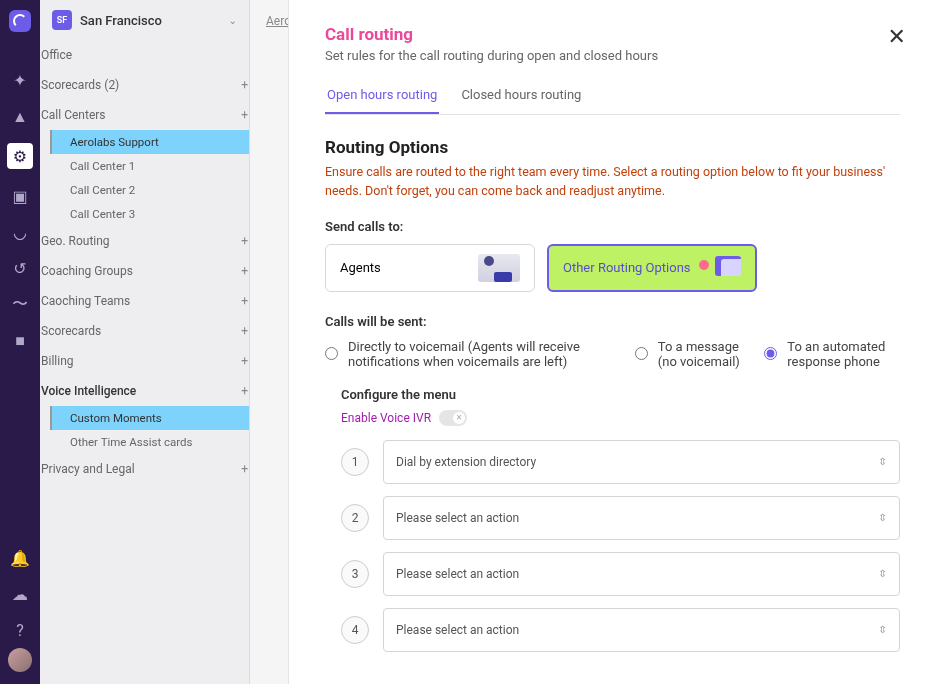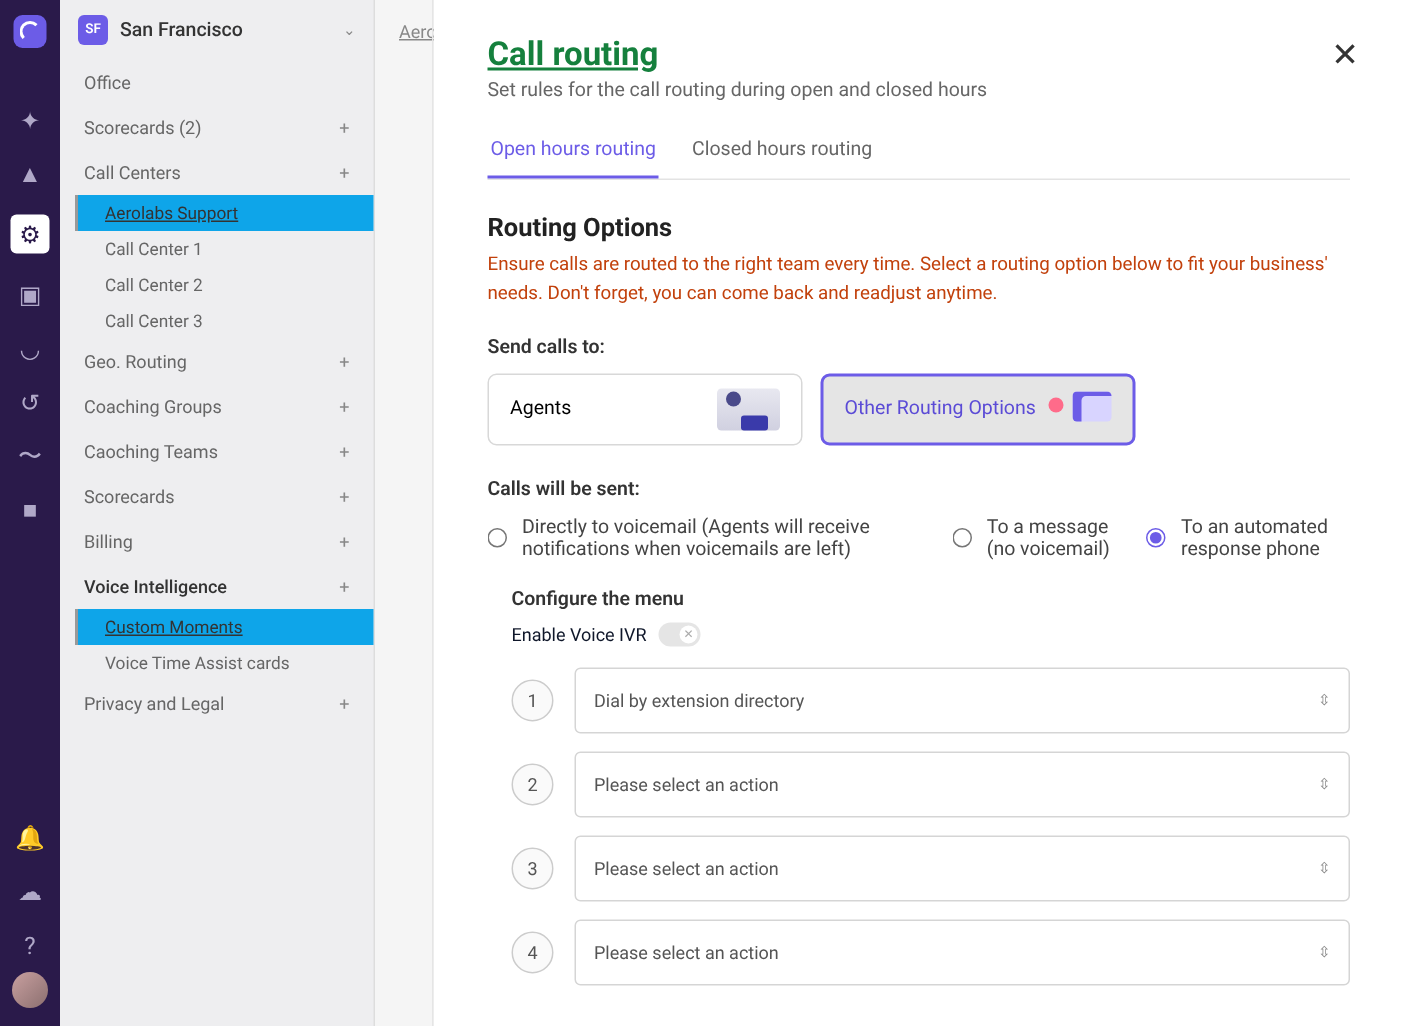--- a/index.html
+++ b/index.html
@@ -11,55 +11,55 @@
 .rail .ic { width: 18px; height: 18px; margin: 9px 0; display:flex; align-items:center; justify-content:center; cursor:pointer; }
 .rail .ic.active { background:#fff; color:#2a1a4a; width:26px; height:26px; border-radius:4px;}
 .rail .spacer { flex:1; }
 .rail .avatar { width:24px; height:24px; border-radius:50%; background:linear-gradient(135deg,#c9a0a0,#8b6f6f); margin-bottom:12px;}
 
 .sidebar { width: 210px; background:#eeeef0; border-right:1px solid #ddd; display:flex; flex-direction:column; font-size:12px; color:#555;}
 .ws { display:flex; align-items:center; padding:10px 12px; gap:8px;}
 .ws .badge { width:20px; height:20px; background:#6c5ce7; border-radius:4px; color:#fff; font-size:9px; display:flex; align-items:center; justify-content:center; font-weight:600;}
 .ws .name { flex:1; font-weight:500; color:#333; font-size:13px;}
 .ws .chev { color:#888; font-size:10px;}
-.nav-item { padding:8px 16px; display:flex; justify-content:space-between; align-items:center; cursor:pointer; color:#666;}
+.nav-item { padding:8px 1px; display:flex; justify-content:space-between; align-items:center; cursor:pointer; color:#666;}
 .nav-item .plus { color:#888; font-weight:400;}
 .nav-item.bold { color:#333; font-weight:500;}
 .subnav { padding-left: 4px;}
 .subnav .sub { padding:5px 12px 5px 18px; color:#666; cursor:pointer; font-size:11.5px; border-left:2px solid transparent; margin-left:6px;}
-.subnav .sub.active { background:#0ea5e9; color:#333; border-left:2px solid #999;text-decoration:underline;}
+.subnav .sub.active { background:#7dd3fc; color:#333; border-left:2px solid #999;}
 
 .crumbs { flex:1; padding:14px 16px; font-size:12px; color:#888; background:#f5f5f5;}
 .crumbs a { color:#888; text-decoration:underline;}
 
 .modal { position:absolute; left:288px; top:0; right:0; bottom:0; background:#fff; padding:24px 36px; overflow-y:auto; border-left:1px solid #e5e5e5;}
 .modal .close { position:absolute; top:24px; right:30px; font-size:22px; cursor:pointer; color:#333;}
-.modal h1 { font-size:22px; font-weight:700; color:#15803d; margin-bottom:4px;text-decoration:underline;}
+.modal h1 { font-size:17px; font-weight:700; color:#ec4899; margin-bottom:4px;}
 .modal .desc { font-size:13px; color:#666; margin-bottom:18px;}
 .tabs { display:flex; gap:20px; border-bottom:1px solid #e3e3e3; margin-bottom:22px;}
 .tab { padding:6px 2px 10px; font-size:13px; color:#666; cursor:pointer; border-bottom:2px solid transparent;}
 .tab.active { color:#6c5ce7; border-bottom-color:#6c5ce7;}
 .section-title { font-size:17px; font-weight:700; color:#222; margin-bottom:6px;}
 .section-desc { font-size:12.5px; color:#c2410c; line-height:1.5; margin-bottom:18px;}
 .label { font-size:13px; font-weight:600; color:#333; margin-bottom:10px;}
 .cards { display:flex; gap:12px; margin-bottom:22px;}
 .card { flex:1; max-width:210px; height:48px; border:1px solid #d8d8d8; border-radius:6px; display:flex; align-items:center; padding:0 14px; font-size:13px; cursor:pointer; justify-content:space-between;}
-.card.selected { border:2px solid #6c5ce7; background:#e5e5e5; color:#5b4bd6;text-align:center;}
+.card.selected { border:2px solid #6c5ce7; background:#bef264; color:#5b4bd6;text-align:center;}
 .card .illus { width:42px; height:28px; position:relative;}
 .agents-illus { background:linear-gradient(180deg,#e8e8f0,#d0d0e0); border-radius:3px;}
 .agents-illus::before{content:""; position:absolute; left:6px; top:2px; width:10px; height:10px; background:#4a4a8a; border-radius:50%;}
 .agents-illus::after{content:""; position:absolute; left:16px; bottom:0; width:18px; height:10px; background:#3a3aaa; border-radius:2px;}
 .other-illus::before{content:""; position:absolute; left:0; top:6px; width:10px; height:10px; background:#ff6b8a; border-radius:50%;}
 .other-illus::after{content:""; position:absolute; right:0; top:2px; width:26px; height:20px; background:#d8d4ff; border-radius:3px; box-shadow:inset 6px 3px 0 #6c5ce7;}
 .radios { display:flex; gap:11px; margin-bottom:18px;}
 .radio-row { display:flex; align-items:center; gap:10px; font-size:13px; color:#444;}
 .radio-row input { accent-color:#6c5ce7;}
 .submenu { padding-left:16px;}
 .submenu .cfg { font-size:13px; font-weight:600; color:#333; margin-bottom:8px;}
-.submenu .toggle-row { display:flex; align-items:center; gap:8px; font-size:12px; color:#0f172a; margin-bottom:14px;}
+.submenu .toggle-row { display:flex; align-items:center; gap:8px; font-size:12px; color:#a21caf; margin-bottom:14px;}
 .toggle { width:28px; height:16px; background:#e5e5e5; border-radius:8px; position:relative;}
 .toggle::after{content:"✕"; position:absolute; right:2px; top:2px; width:12px; height:12px; background:#fff; border-radius:50%; font-size:8px; display:flex; align-items:center; justify-content:center; color:#aaa;}
 .menu-row { display:flex; align-items:center; gap:14px; margin-bottom:12px;}
 .menu-row .num { width:28px; height:28px; border:1px solid #ccc; border-radius:50%; display:flex; align-items:center; justify-content:center; font-size:12px; color:#555; background:#fafafa;}
 .menu-row .sel { flex:1; height:44px; border:1px solid #d5d5d5; border-radius:4px; display:flex; align-items:center; justify-content:space-between; padding:0 12px; font-size:12px; color:#555; background:#fff; cursor:pointer;}
 .menu-row .sel .arr { font-size:10px; color:#888;}
 </style>
 </head>
 <body>
 
@@ -122,21 +122,21 @@
   <div class="nav-item">
       <span>Billing</span>
       <span class="plus">+</span>
     </div>
   <div class="nav-item bold">
       <span>Voice Intelligence</span>
       <span class="plus">+</span>
     </div>
   <div class="subnav">
     <div class="sub active">Custom Moments</div>
-    <div class="sub">Voice Time Assist cards</div>
+    <div class="sub">Other Time Assist cards</div>
   </div>
   <div class="nav-item">
       <span>Privacy and Legal</span>
       <span class="plus">+</span>
     </div>
 </div>
 
 <div class="crumbs">
   <a>Aerolabs</a> / <a>Adr</a>
 </div>

